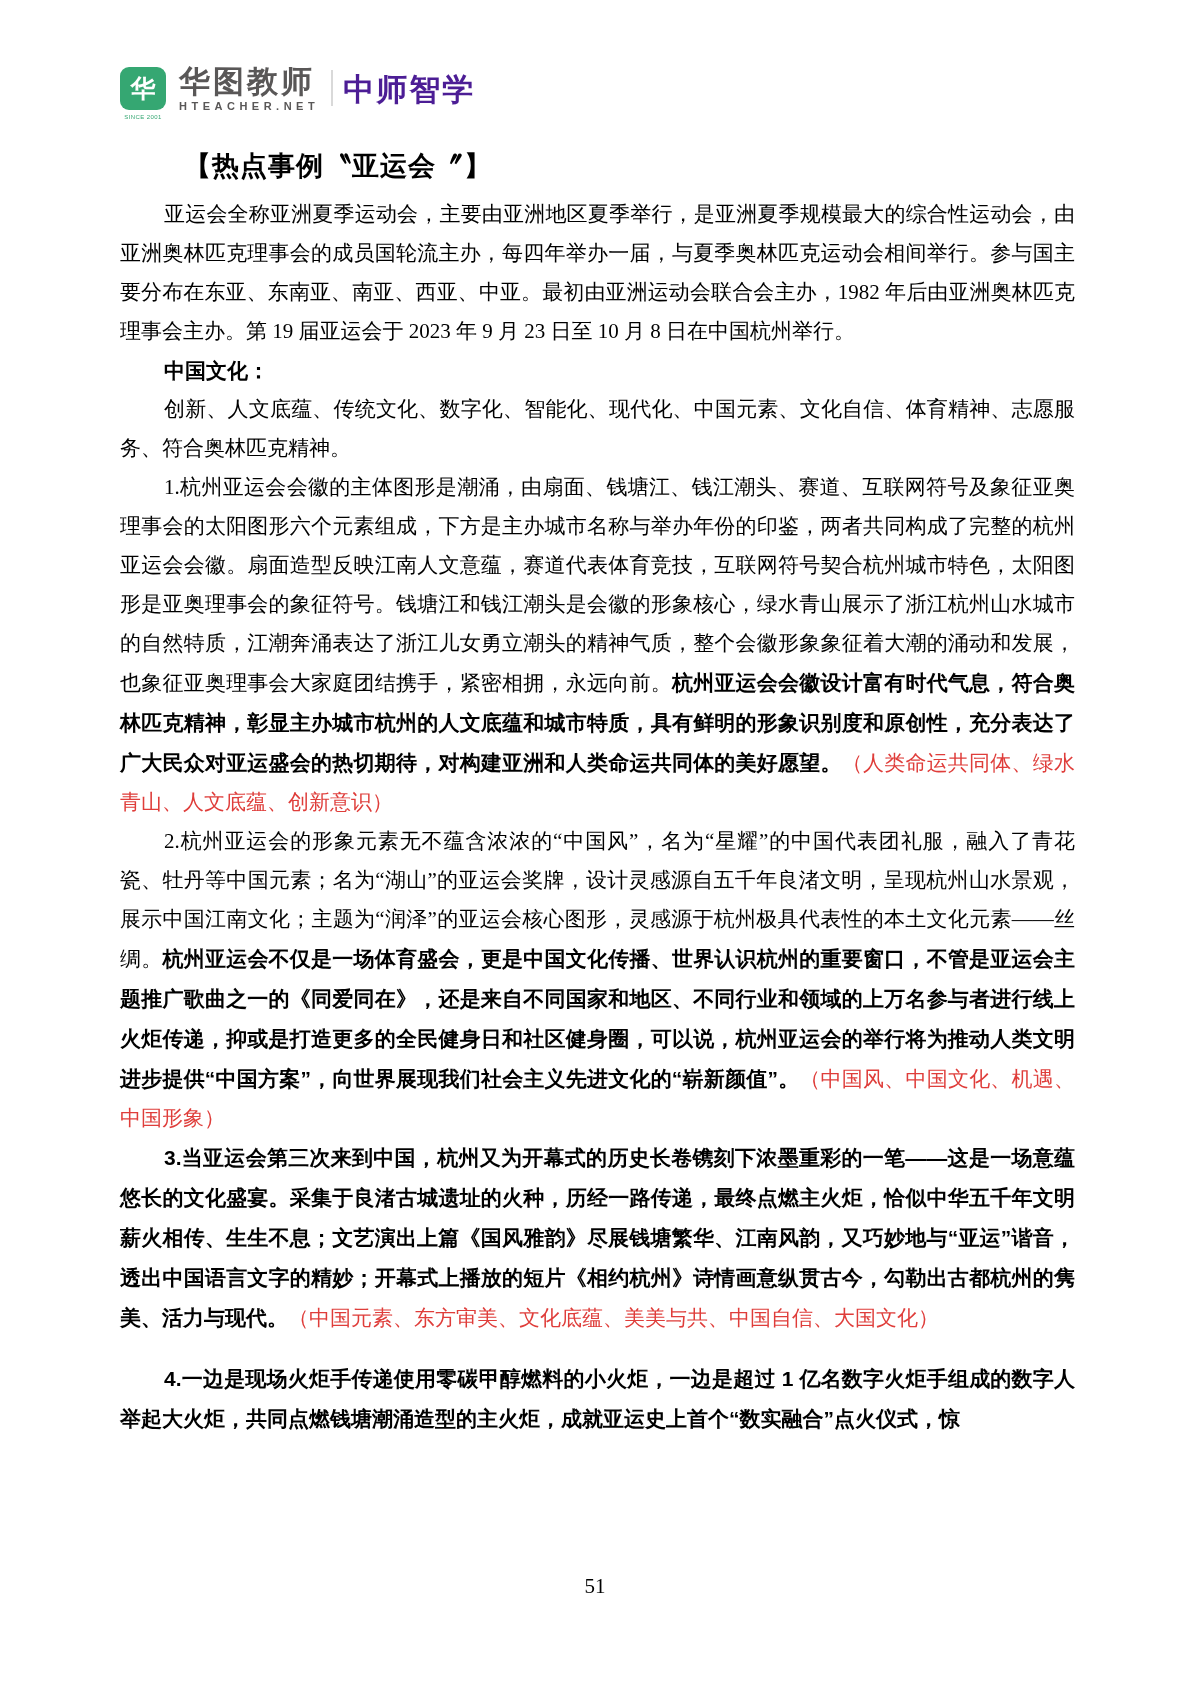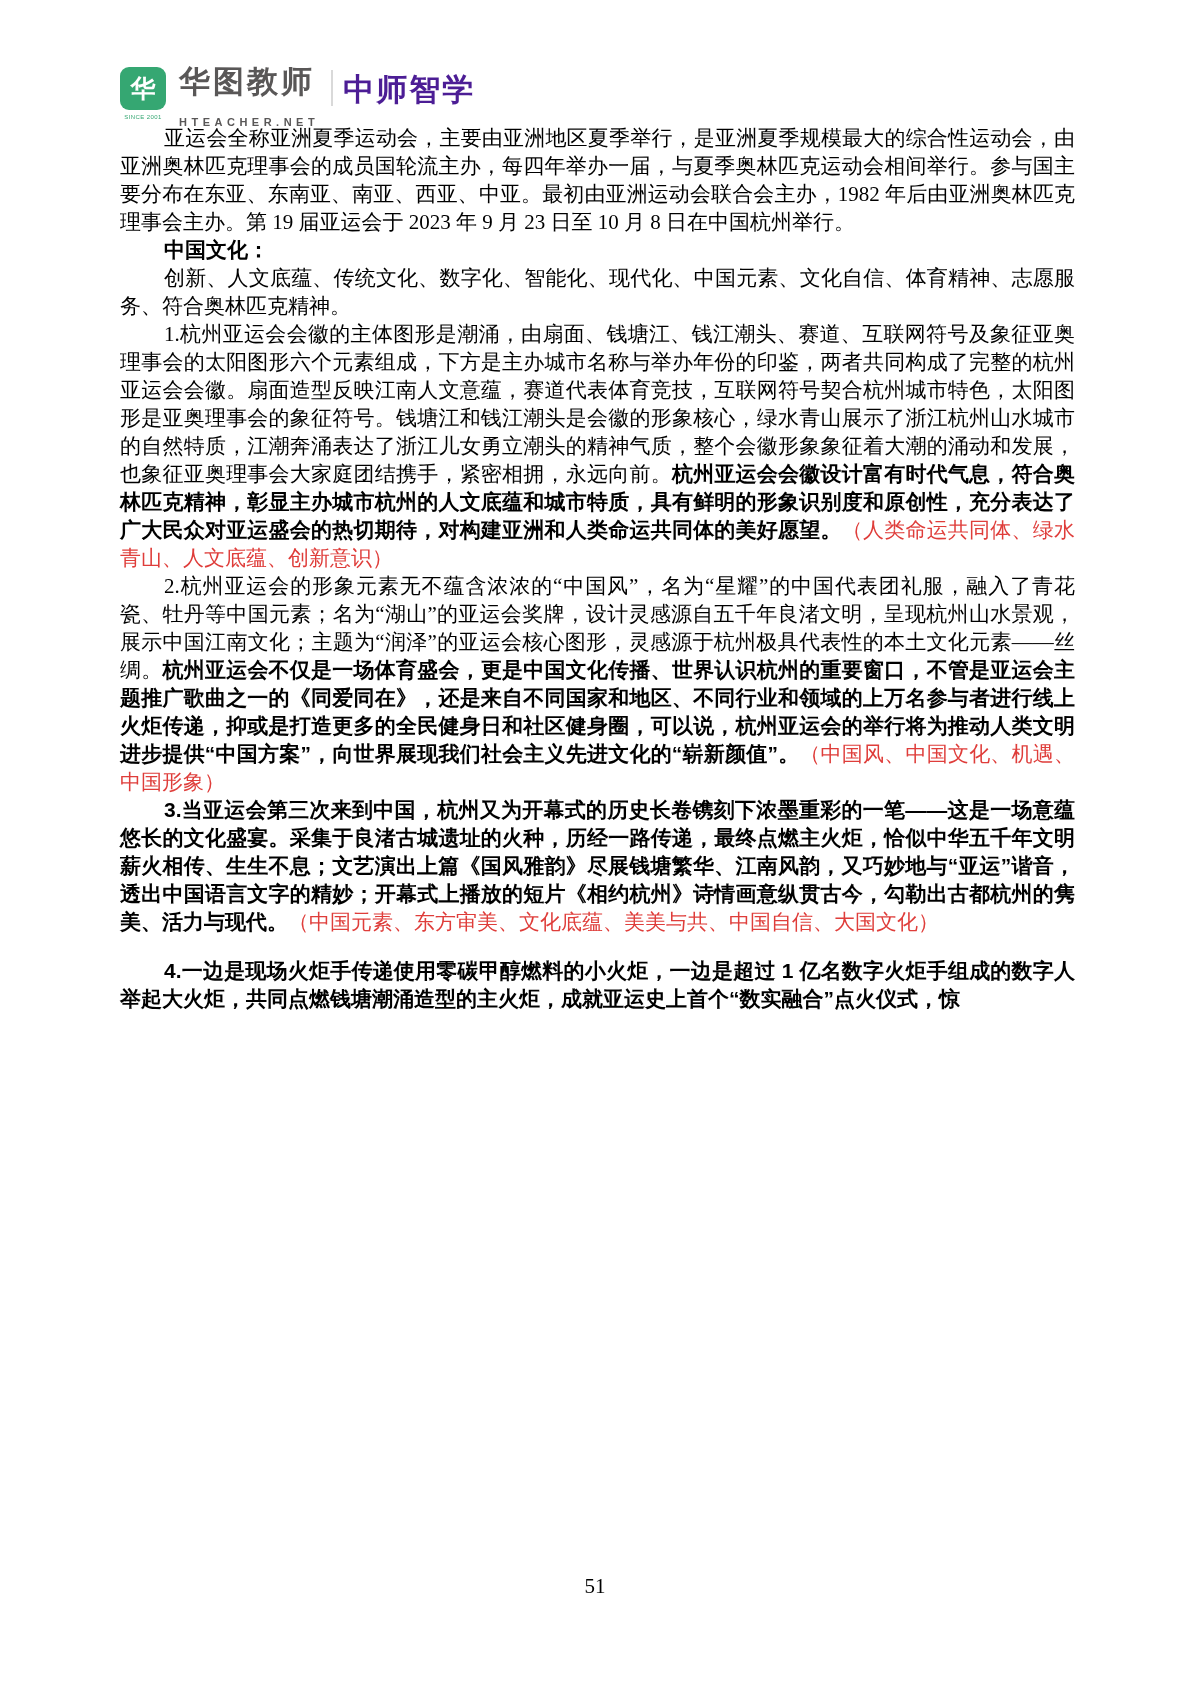--- a/index.html
+++ b/index.html
@@ -17,31 +17,31 @@
   }
   .logo-glyph{color:#fff;font-weight:700;font-size:25px;line-height:1;
     font-family:"Liberation Sans","DejaVu Sans",sans-serif;}
   .logo-since{position:absolute;bottom:-10px;left:0;width:100%;text-align:center;
     font-size:6px;color:#35a772;letter-spacing:.4px;
     font-family:"Liberation Sans",sans-serif;white-space:nowrap;}
   .brand-main{display:flex;flex-direction:column;line-height:1;margin-left:13px;}
   .brand-name{font-size:31px;font-weight:700;color:#595757;letter-spacing:3px;
     font-family:"Liberation Sans","DejaVu Sans",sans-serif;}
   .brand-domain{font-size:11px;font-weight:700;color:#595757;letter-spacing:4.5px;
-    margin-top:20px;font-family:"Liberation Sans","DejaVu Sans",sans-serif;}
+    margin-top:4px;font-family:"Liberation Sans","DejaVu Sans",sans-serif;}
   .brand-divider{width:2px;height:36px;background:#d9d9d9;margin:4px 10px 0 12px;flex:0 0 auto;}
   .brand-secondary{font-size:31px;font-weight:700;color:#4c1d95;letter-spacing:2px;
     margin-top:3px;font-family:"Liberation Sans","DejaVu Sans",sans-serif;}
   
   .doc-title{
     margin:24px 0 11px 64px;font-size:27px;font-weight:700;color:#000;
     font-family:"Liberation Sans","DejaVu Sans",sans-serif;letter-spacing:1px;
   }
   
-  .body-text{font-size:21px;line-height:28px;text-align:justify;}
+  .body-text{font-size:21px;line-height:39px;text-align:justify;}
   .para{margin:0;text-indent:44px;}
   .heading{margin:0;text-indent:44px;font-weight:700;
     font-family:"Liberation Sans","DejaVu Sans",sans-serif;}
   .para-gap{margin-top:21px;}
   .run-regular{font-weight:400;}
   .run-bold{font-weight:700;font-family:"Liberation Sans","DejaVu Sans",sans-serif;}
   .run-red{color:#df3d3a;font-weight:400;}
   
   .page-number{
     position:absolute;bottom:84px;left:0;width:100%;text-align:center;
@@ -59,20 +59,21 @@
       <span class="logo-since">SINCE 2001</span>
     </div>
     <div class="brand-main">
       <div class="brand-name">华图教师</div>
       <div class="brand-domain">HTEACHER.NET</div>
     </div>
     <div class="brand-divider"></div>
     <div class="brand-secondary">中师智学</div>
   </header>
 
+  <h1 class="doc-title">【热点事例〝亚运会〞】</h1>
 
   <section class="body-text">
     <p class="para"><span class="run-regular">亚运会全称亚洲夏季运动会，主要由亚洲地区夏季举行，是亚洲夏季规模最大的综合性运动会，由亚洲奥林匹克理事会的成员国轮流主办，每四年举办一届，与夏季奥林匹克运动会相间举行。参与国主要分布在东亚、东南亚、南亚、西亚、中亚。最初由亚洲运动会联合会主办，1982 年后由亚洲奥林匹克理事会主办。第 19 届亚运会于 2023 年 9 月 23 日至 10 月 8 日在中国杭州举行。</span></p>
     <p class="heading"><span class="run-bold">中国文化：</span></p>
     <p class="para"><span class="run-regular">创新、人文底蕴、传统文化、数字化、智能化、现代化、中国元素、文化自信、体育精神、志愿服务、符合奥林匹克精神。</span></p>
     <p class="para"><span class="run-regular">1.杭州亚运会会徽的主体图形是潮涌，由扇面、钱塘江、钱江潮头、赛道、互联网符号及象征亚奥理事会的太阳图形六个元素组成，下方是主办城市名称与举办年份的印鉴，两者共同构成了完整的杭州亚运会会徽。扇面造型反映江南人文意蕴，赛道代表体育竞技，互联网符号契合杭州城市特色，太阳图形是亚奥理事会的象征符号。钱塘江和钱江潮头是会徽的形象核心，绿水青山展示了浙江杭州山水城市的自然特质，江潮奔涌表达了浙江儿女勇立潮头的精神气质，整个会徽形象象征着大潮的涌动和发展，也象征亚奥理事会大家庭团结携手，紧密相拥，永远向前。</span><span class="run-bold">杭州亚运会会徽设计富有时代气息，符合奥林匹克精神，彰显主办城市杭州的人文底蕴和城市特质，具有鲜明的形象识别度和原创性，充分表达了广大民众对亚运盛会的热切期待，对构建亚洲和人类命运共同体的美好愿望。</span><span class="run-red">（人类命运共同体、绿水青山、人文底蕴、创新意识）</span></p>
     <p class="para"><span class="run-regular">2.杭州亚运会的形象元素无不蕴含浓浓的“中国风”，名为“星耀”的中国代表团礼服，融入了青花瓷、牡丹等中国元素；名为“湖山”的亚运会奖牌，设计灵感源自五千年良渚文明，呈现杭州山水景观，展示中国江南文化；主题为“润泽”的亚运会核心图形，灵感源于杭州极具代表性的本土文化元素——丝绸。</span><span class="run-bold">杭州亚运会不仅是一场体育盛会，更是中国文化传播、世界认识杭州的重要窗口，不管是亚运会主题推广歌曲之一的《同爱同在》，还是来自不同国家和地区、不同行业和领域的上万名参与者进行线上火炬传递，抑或是打造更多的全民健身日和社区健身圈，可以说，杭州亚运会的举行将为推动人类文明进步提供“中国方案”，向世界展现我们社会主义先进文化的“崭新颜值”。</span><span class="run-red">（中国风、中国文化、机遇、中国形象）</span></p>
     <p class="para"><span class="run-bold">3.当亚运会第三次来到中国，杭州又为开幕式的历史长卷镌刻下浓墨重彩的一笔——这是一场意蕴悠长的文化盛宴。采集于良渚古城遗址的火种，历经一路传递，最终点燃主火炬，恰似中华五千年文明薪火相传、生生不息；文艺演出上篇《国风雅韵》尽展钱塘繁华、江南风韵，又巧妙地与“亚运”谐音，透出中国语言文字的精妙；开幕式上播放的短片《相约杭州》诗情画意纵贯古今，勾勒出古都杭州的隽美、活力与现代。</span><span class="run-red">（中国元素、东方审美、文化底蕴、美美与共、中国自信、大国文化）</span></p>
     <p class="para para-gap"><span class="run-bold">4.一边是现场火炬手传递使用零碳甲醇燃料的小火炬，一边是超过 1 亿名数字火炬手组成的数字人举起大火炬，共同点燃钱塘潮涌造型的主火炬，成就亚运史上首个“数实融合”点火仪式，惊</span></p>
   </section>

